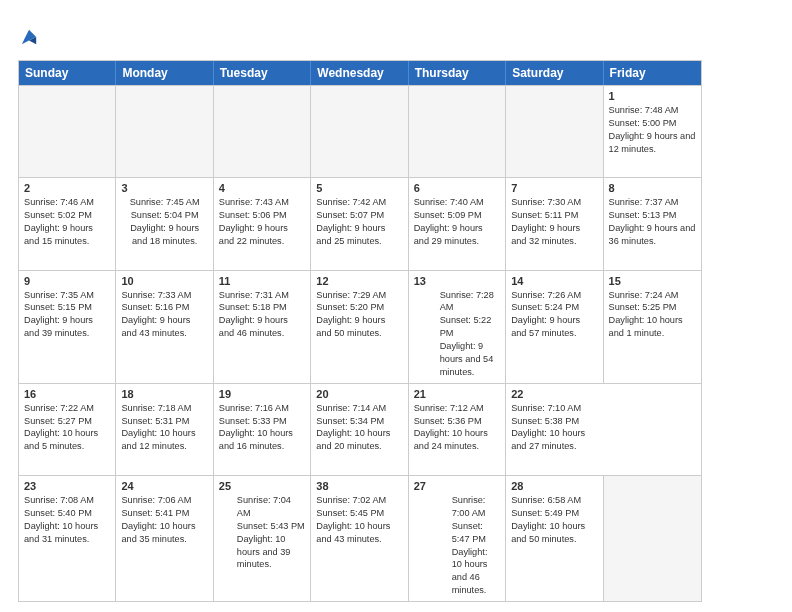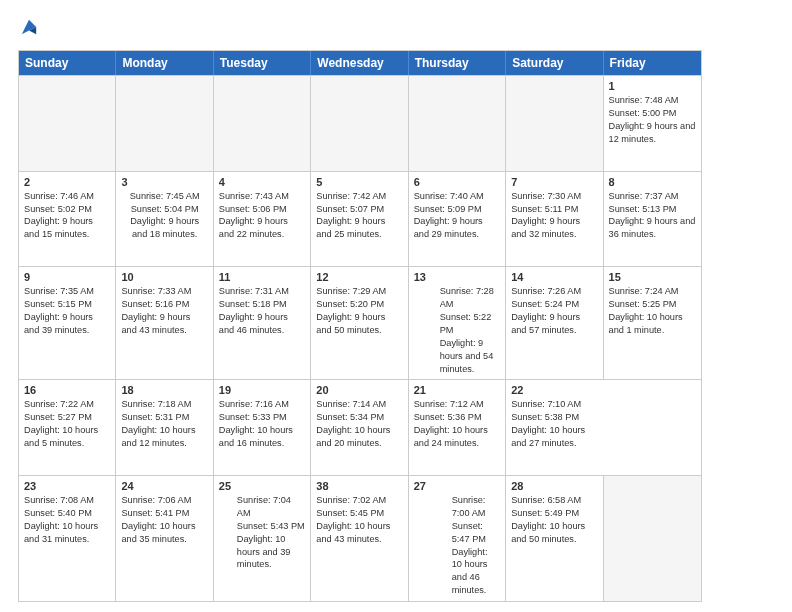--- a/index.html
+++ b/index.html
@@ -6,21 +6,21 @@
     body {
       font-family: Arial, sans-serif;
       background: #fff;
       width: 792px;
       height: 612px;
       overflow: hidden;
     }
     .page {
       width: 720px;
       height: 612px;
-      padding: 18px 18px 10px 18px;
+      padding: 28px 18px 10px 18px;
       display: flex;
       flex-direction: column;
     }
     .header {
       display: flex;
       justify-content: space-between;
       align-items: flex-start;
       margin-bottom: 10px;
     }
     .logo {

